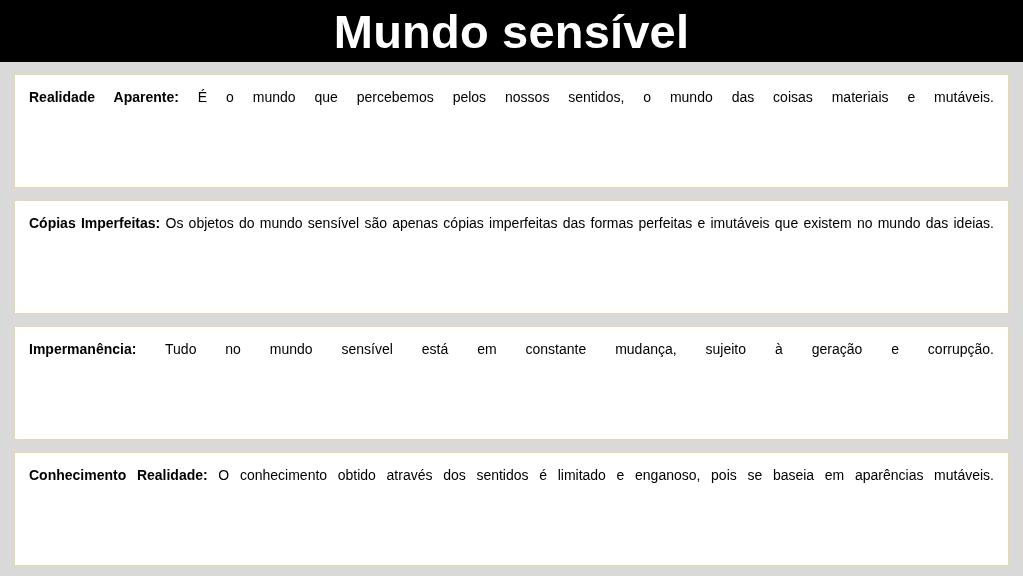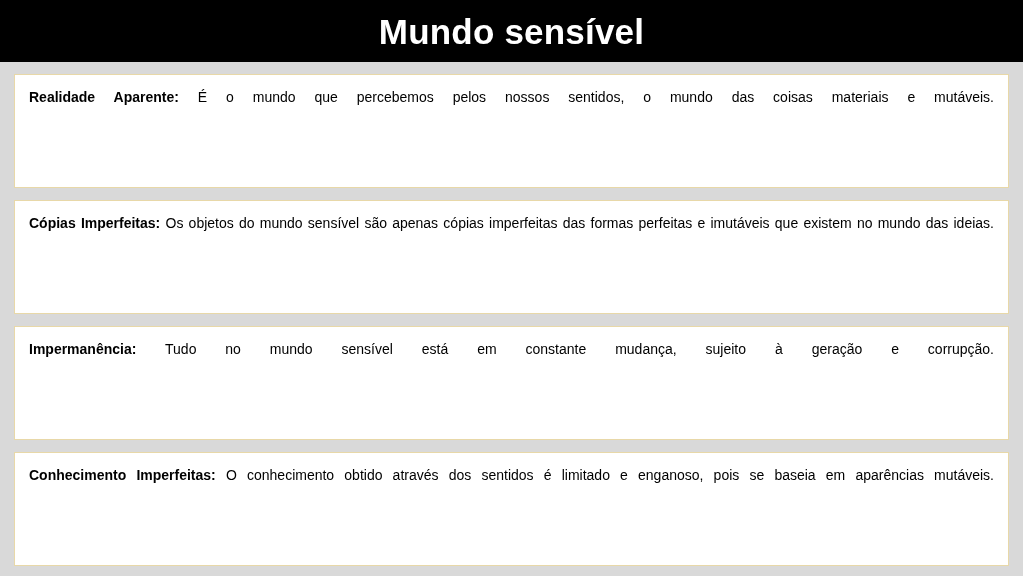--- a/index.html
+++ b/index.html
@@ -26,21 +26,21 @@
     width: 100%;
     height: 62px;
     background: #000000;
     display: flex;
     align-items: center;
     justify-content: center;
     flex: 0 0 auto;
   }
   .title-bar .title-text {
     color: #ffffff;
-    font-size: 35px;
+    font-size: 47px;
     font-weight: bold;
     letter-spacing: 0.2px;
     line-height: 1;
     text-align: right;
   }
   .content {
     flex: 1 1 auto;
     padding: 12px 14px 10px 14px;
     display: flex;
     flex-direction: column;
@@ -94,17 +94,17 @@
 
     <div class="card">
       <p><span class="lead">Cópias Imperfeitas:</span><span> Os objetos do mundo sensível são apenas cópias imperfeitas das formas perfeitas e imutáveis que existem no mundo das ideias.</span></p>
     </div>
 
     <div class="card">
       <p><span class="lead">Impermanência:</span><span> Tudo no mundo sensível está em constante mudança, sujeito à geração e corrupção.</span></p>
     </div>
 
     <div class="card">
-      <p><span class="lead">Conhecimento Imperfeitas:</span><span> O conhecimento obtido através dos sentidos é limitado e enganoso, pois se baseia em aparências mutáveis.</span></p>
+      <p><span class="lead">Conhecimento Realidade:</span><span> O conhecimento obtido através dos sentidos é limitado e enganoso, pois se baseia em aparências mutáveis.</span></p>
     </div>
 
   </div>
 </div>
 
 </body></html>

